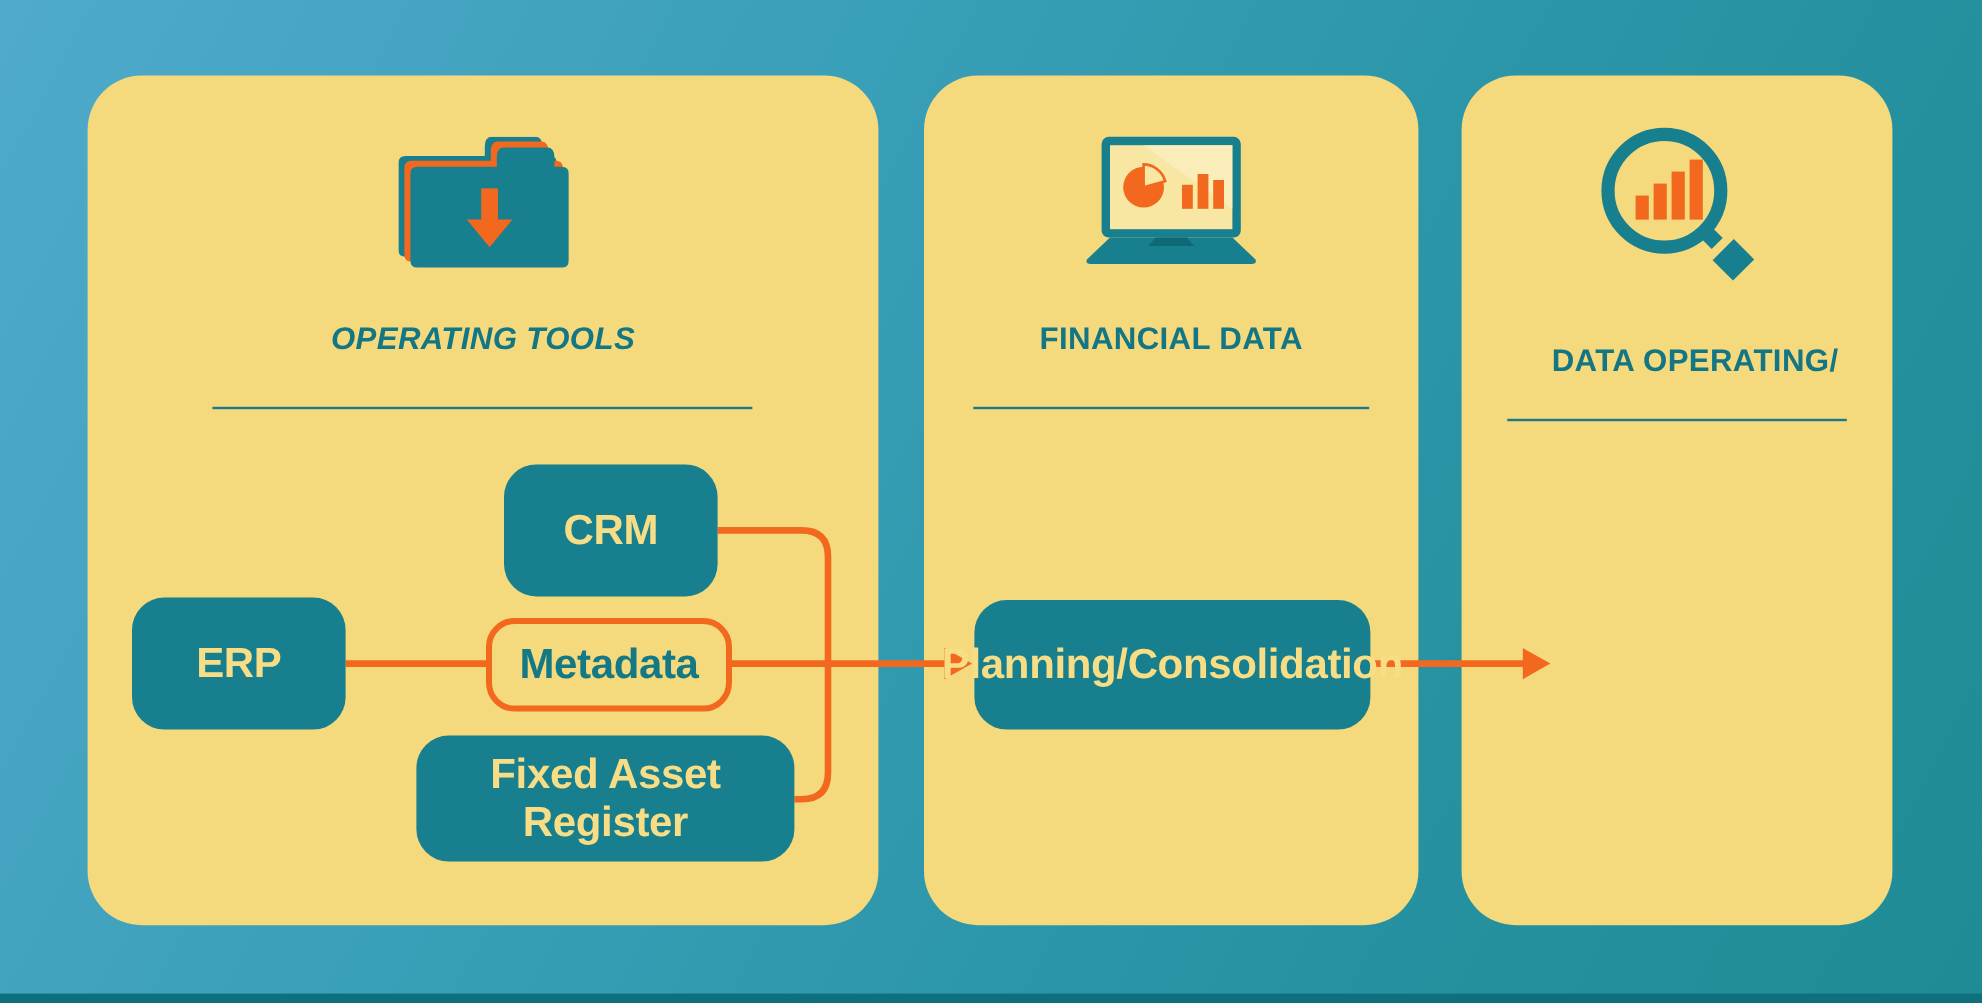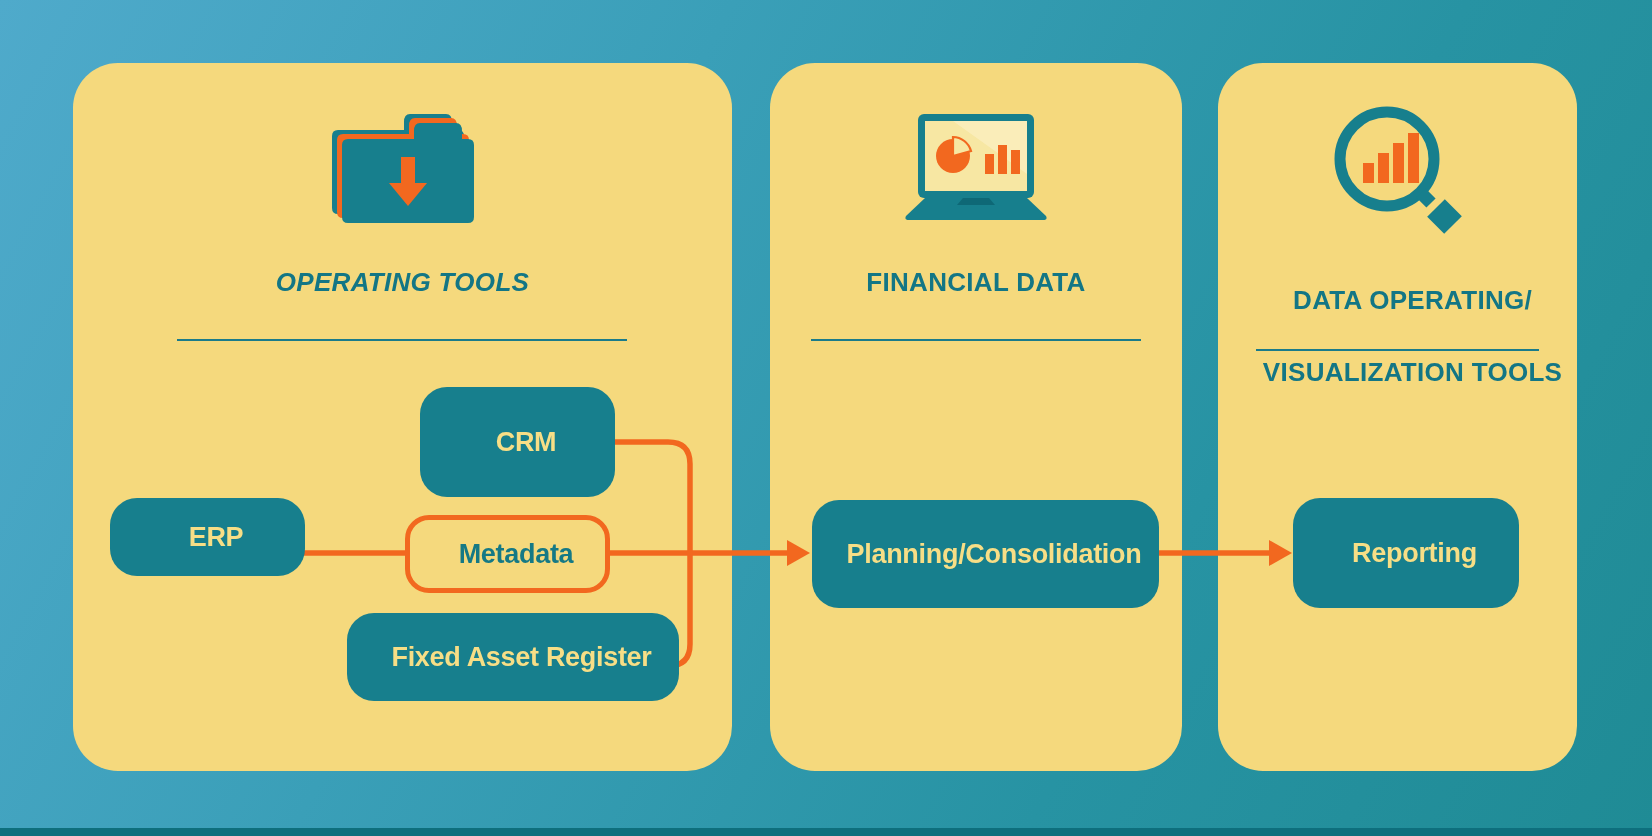--- a/index.html
+++ b/index.html
@@ -20,30 +20,30 @@
   }
   .t1{left:73px;width:659px;top:264px;font-style:italic;}
   .t2{left:770px;width:412px;top:264px;}
   .t3{left:1218px;width:359px;top:246px;}
   .divider{position:absolute;height:2px;background:#1A7B8A;}
   .d1{left:177px;top:339px;width:450px;}
   .d2{left:811px;top:339px;width:330px;}
   .d3{left:1256px;top:349px;width:283px;}
   .node{
     position:absolute;display:flex;align-items:center;justify-content:center;
-    background:#177F8D;color:#F7DE86;font-weight:700;font-size:27px;
-    letter-spacing:-0.3px;border-radius:27px;z-index:10;text-align:center;padding-left:17px;
+    background:#177F8D;color:#F7DE86;font-weight:700;font-size:35px;
+    letter-spacing:-0.3px;border-radius:27px;z-index:10;text-align:center;
   }
   .node-crm{left:420px;top:387px;width:178px;height:110px;}
-  .node-erp{left:110px;top:498px;width:178px;height:78px;}
+  .node-erp{left:110px;top:498px;width:178px;height:110px;}
   .node-metadata{
     left:405px;top:515px;width:205px;height:78px;background:transparent;
     border:5px solid #F2681F;color:#157985;border-radius:24px;box-sizing:border-box;
   }
-  .node-far{left:347px;top:613px;width:315px;height:88px;}
+  .node-far{left:347px;top:613px;width:315px;height:105px;}
   .node-planning{left:812px;top:500px;width:330px;height:108px;}
   .node-reporting{left:1293px;top:498px;width:209px;height:110px;}
   .connectors{position:absolute;left:0;top:0;z-index:5;}
 </style>
 </head>
 <body>
 
 <div id="stage">
 
   <div class="panel panel-1"></div>
@@ -90,37 +90,35 @@
       <rect x="78" y="31" width="11" height="50" fill="#F2681F"></rect>
       <line x1="91" y1="91" x2="101" y2="101" stroke="#177F8D" stroke-width="13"></line>
       <line x1="106" y1="106" x2="123" y2="123" stroke="#177F8D" stroke-width="25"></line>
     </svg>
   </div>
 
   <div class="panel-title t1">OPERATING TOOLS</div>
   <div class="panel-title t2">FINANCIAL DATA</div>
   <div class="panel-title t3">
     <span>DATA OPERATING/</span><br>
-    <span>VISUALIZATION TOOLS</span>
   </div>
 
   <div class="divider d1"></div>
   <div class="divider d2"></div>
   <div class="divider d3"></div>
 
   <svg class="connectors" width="1652" height="836" viewBox="0 0 1652 836">
     <path d="M288 553 H405" stroke="#F2681F" stroke-width="5.5" fill="none"></path>
     <path d="M610 553 H789" stroke="#F2681F" stroke-width="5.5" fill="none"></path>
     <polygon points="787,540 787,566 810,553" fill="#F2681F"></polygon>
     <path d="M598 442 H668 Q690 442 690 464 V644 Q690 666 668 666 H662" stroke="#F2681F" stroke-width="5.5" fill="none"></path>
     <path d="M1142 553 H1271" stroke="#F2681F" stroke-width="5.5" fill="none"></path>
     <polygon points="1269,540 1269,566 1292,553" fill="#F2681F"></polygon>
   </svg>
 
   <div class="node node-crm">CRM</div>
   <div class="node node-erp">ERP</div>
   <div class="node node-metadata">Metadata</div>
   <div class="node node-far">Fixed Asset Register</div>
   <div class="node node-planning">Planning/Consolidation</div>
-  <div class="node node-reporting">Reporting</div>
 
   <div class="bottom-bar"></div>
 </div>
 
 </body></html>

